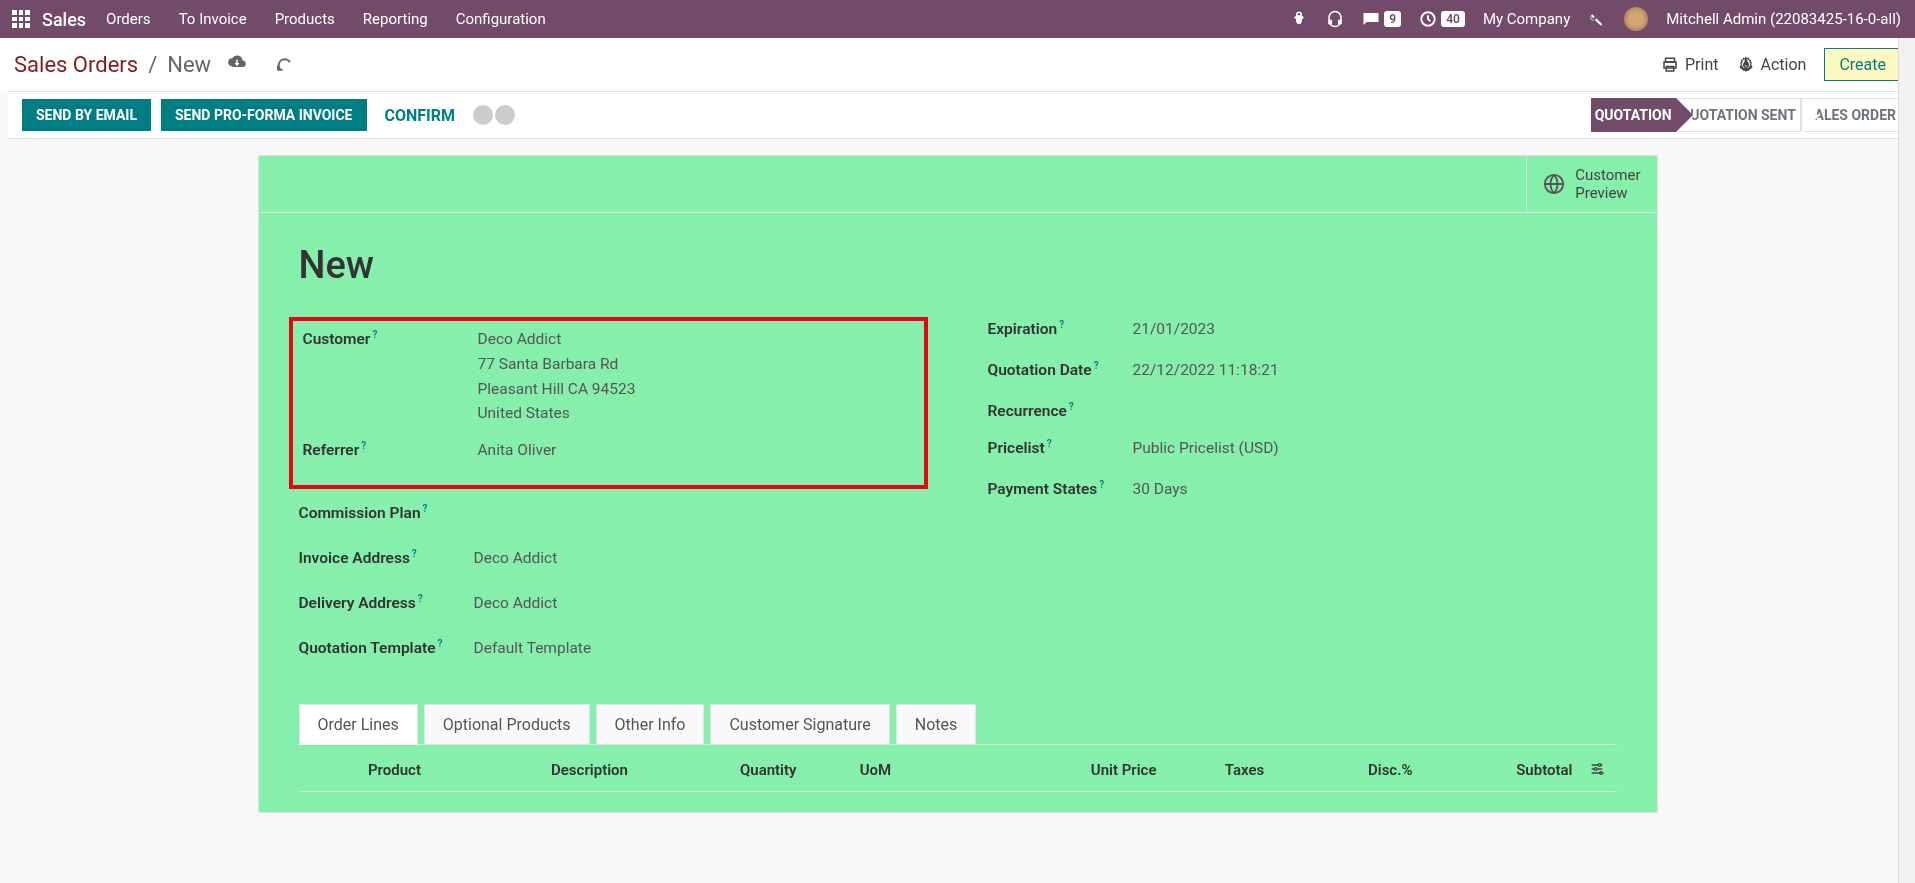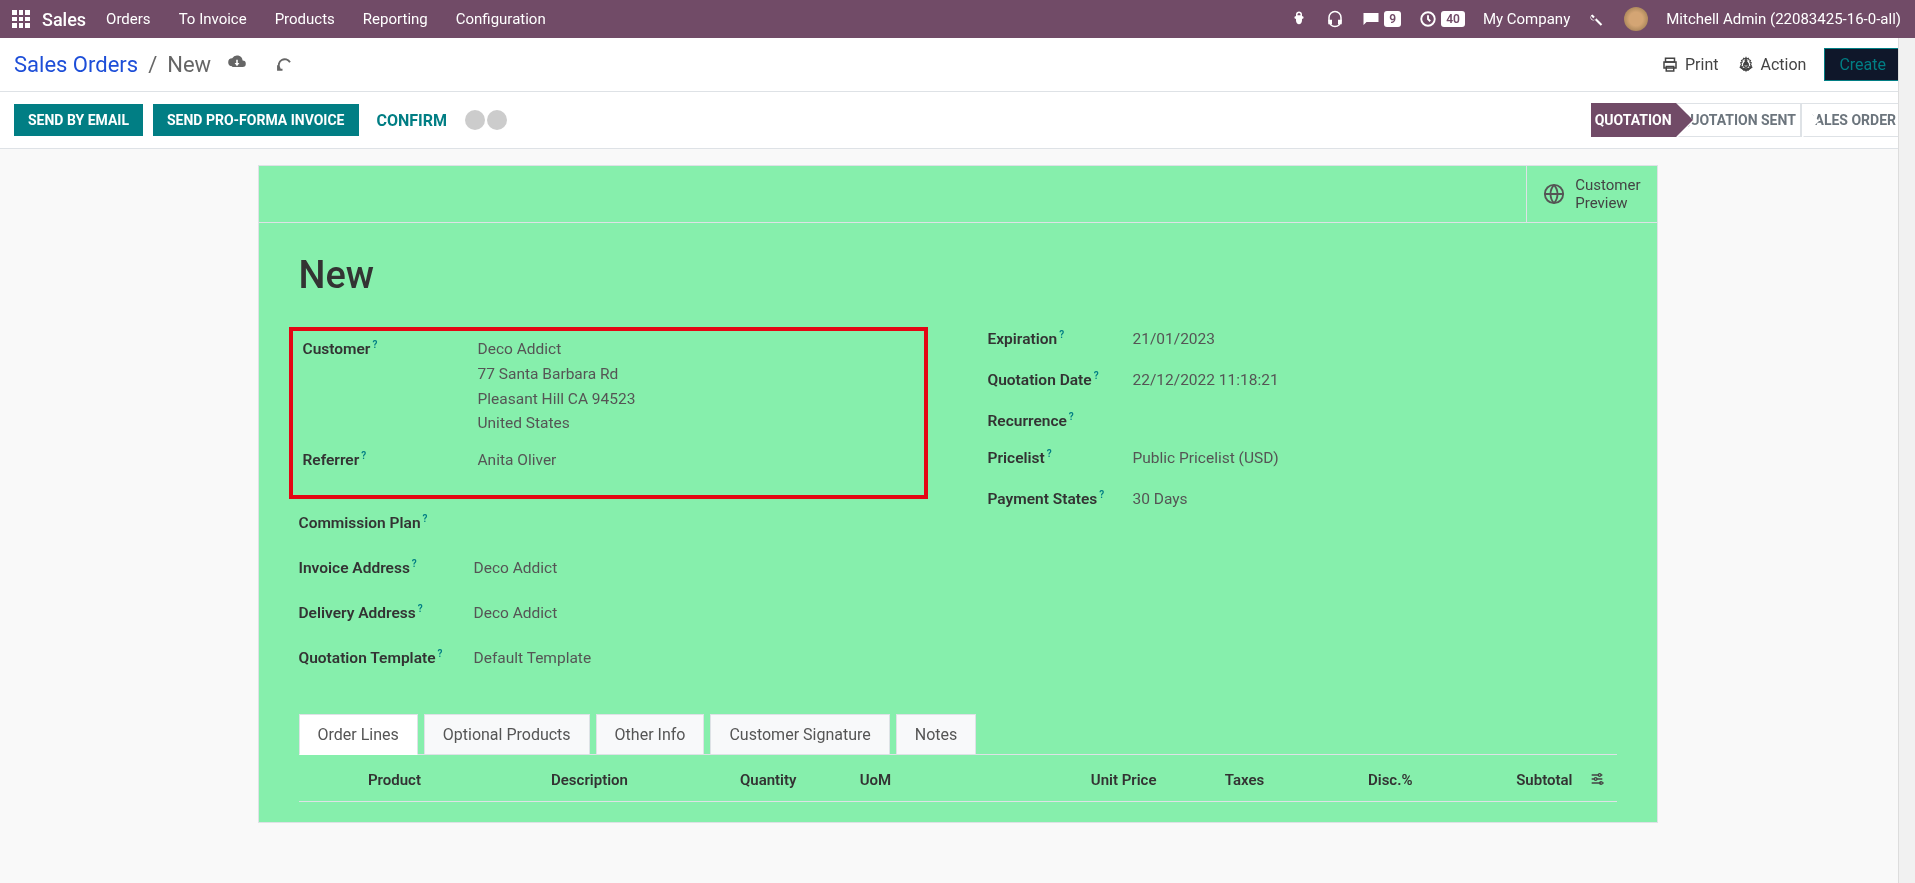--- a/index.html
+++ b/index.html
@@ -16,30 +16,30 @@
 .navbar-right { display: flex; align-items: center; gap: 18px; padding-right: 14px; }
 .nav-icon { cursor: pointer; display: flex; align-items: center; position: relative; }
 .badge { background: white; color: #714B67; font-size: 12px; font-weight: 600; padding: 1px 5px; border-radius: 3px; }
 .company { font-size: 15px; cursor: pointer; }
 .avatar { width: 24px; height: 24px; border-radius: 50%; background: radial-gradient(circle, #d4a574 40%, #8b6f47 100%); }
 .user-name { font-size: 15px; }
 
 
 .control-bar { background: white; display: flex; align-items: center; justify-content: space-between; padding: 10px 14px; }
 .breadcrumb { display: flex; align-items: center; gap: 10px; font-size: 22px; }
-.breadcrumb-link { color: #1d4ed8; cursor: pointer; }
+.breadcrumb-link { color: #7f1d1d; cursor: pointer; }
 .breadcrumb-sep { color: #666; }
 .breadcrumb-current { color: #666; }
 .bc-icon { color: #666; font-size: 18px; cursor: pointer; margin-left: 6px; }
 .control-actions { display: flex; align-items: center; gap: 18px; }
 .control-action { display: flex; align-items: center; gap: 6px; color: #444; font-size: 16px; cursor: pointer; }
-.create-btn { border: 1px solid #017e84; color: #017e84; background: #0f172a; padding: 6px 14px; font-size: 16px; cursor: pointer; }
-
-
-.status-bar { background: white; border-top: 1px solid #dee2e6; border-bottom: 1px solid #dee2e6; display: flex; align-items: center; justify-content: space-between; padding: 0 14px; height: 58px; }
+.create-btn { border: 1px solid #017e84; color: #017e84; background: #fef9c3; padding: 6px 14px; font-size: 16px; cursor: pointer; }
+
+
+.status-bar { background: white; border-top: 1px solid #dee2e6; border-bottom: 1px solid #dee2e6; display: flex; align-items: center; justify-content: space-between; padding: 0 14px; height: 48px; margin-left: 8px; }
 .status-left { display: flex; align-items: center; gap: 10px; }
 .btn-primary { background: #017e84; color: white; border: none; padding: 8px 14px; font-weight: 700; font-size: 14px; cursor: pointer; }
 .btn-confirm { color: #017e84; font-weight: 700; font-size: 16px; background: none; border: none; cursor: pointer; margin: 0 8px; }
 .followers { display: flex; gap: 2px; }
 .follower-circle { width: 20px; height: 20px; border-radius: 50%; background: #ccc; }
 .status-right { display: flex; align-items: center; }
 .status-step { padding: 0 4px; height: 34px; display: flex; align-items: center; font-weight: 700; font-size: 14px; color: #6c757d; position: relative; }
 .status-step.active { background: #714B67; color: white; }
 .status-step.active::after { content: ''; position: absolute; right: -17px; top: 0; border-left: 17px solid #714B67; border-top: 17px solid transparent; border-bottom: 17px solid transparent; z-index: 2; }
 .status-step:not(.active)::before { content: ''; position: absolute; left: 0; top: 0; border-left: 17px solid white; border-top: 17px solid transparent; border-bottom: 17px solid transparent; }

